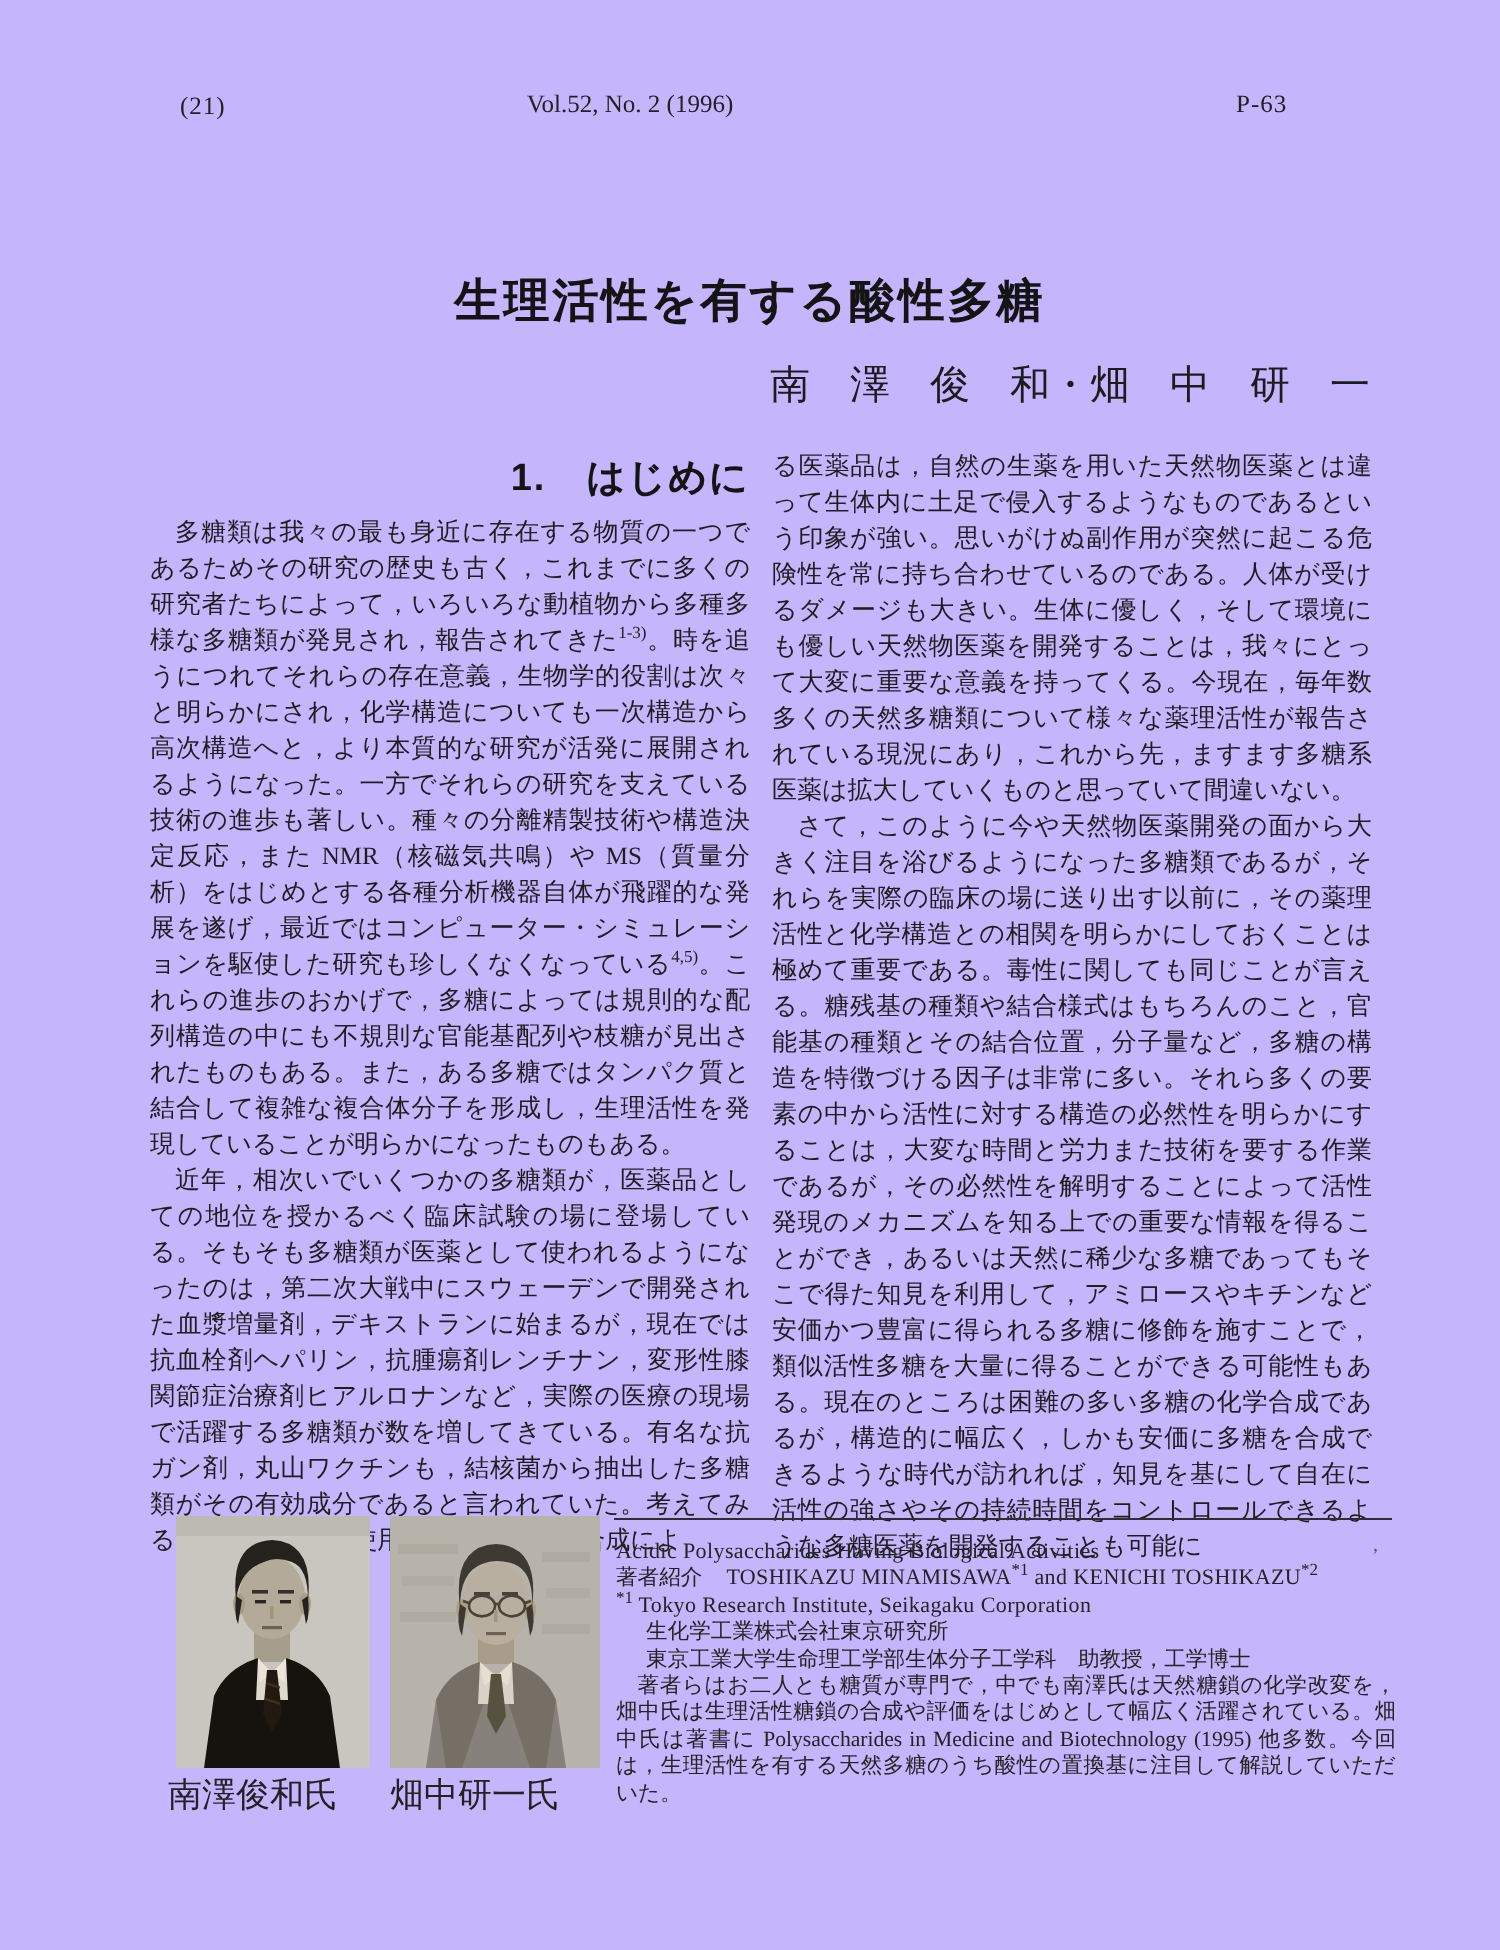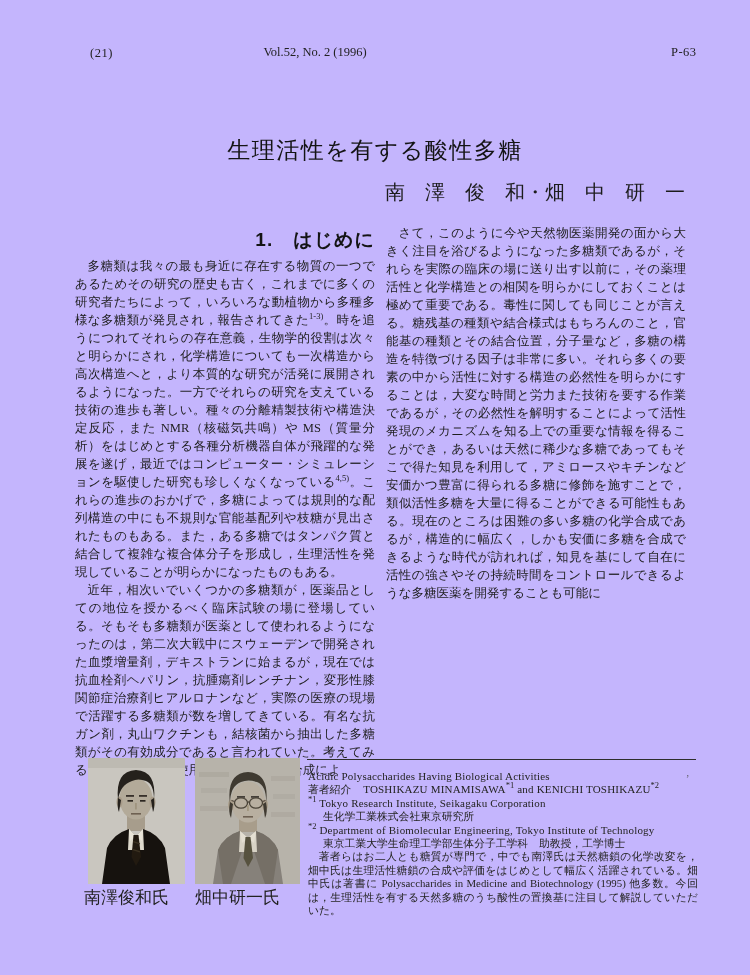--- a/index.html
+++ b/index.html
@@ -5,27 +5,27 @@
   html,body { margin:0; padding:0; background:#e8e8e6; }
   .page {
     position:relative; width:750px; height:975px; margin:0 auto;
     background:#c4b5fd; color:#222;
     font-family:"Liberation Serif","DejaVu Serif",serif;
     overflow:hidden;
   }
   
   .hdr-issue  { position:absolute; left:90px;  top:46px; font-size:12.5px; letter-spacing:.5px; }
   .hdr-vol    { position:absolute; left:250px; top:45px; width:130px; text-align:center; font-size:12.5px; }
-  .hdr-page   { position:absolute; left:671px; top:45px; font-size:12.5px; letter-spacing:.5px; }
+  .hdr-page   { position:absolute; left:618px; top:45px; font-size:12.5px; letter-spacing:.5px; }
   .feature    { position:absolute; left:84px;  top:71px; font-size:13.5px; font-weight:600; letter-spacing:1px; }
   
   .title {
     position:absolute; left:0; top:120px; width:750px; text-align:center;
     font-family:"Liberation Sans","DejaVu Sans",sans-serif;
-    font-size:23px; font-weight:normal; color:#141414; letter-spacing:1.5px;
+    font-size:23px; font-weight:bold; color:#141414; letter-spacing:1.5px;
   }
   .authors {
     position:absolute; left:385px; top:179px; width:300px; text-align:center;
     font-size:20px; color:#1c1c1c;
   }
   
   .col { position:absolute; width:300px; font-size:12.5px; line-height:18px;
          text-align:justify; color:#1e1e1e; }
   .col-left  { left:75px;  top:231px; }
   .col-right { left:386px; top:224px; }
@@ -70,20 +70,21 @@
   <h1 class="title">生理活性を有する酸性多糖</h1>
   <div class="authors">南　澤　俊　和・畑　中　研　一</div>
 
   <section class="col col-left">
     <h2 class="sec-head">1.　はじめに</h2>
     <p class="ind"><span>多糖類は我々の最も身近に存在する物質の一つであるためその研究の歴史も古く，これまでに多くの研究者たちによって，いろいろな動植物から多種多様な多糖類が発見され，報告されてきた</span><sup class="ref">1-3)</sup><span>。時を追うにつれてそれらの存在意義，生物学的役割は次々と明らかにされ，化学構造についても一次構造から高次構造へと，より本質的な研究が活発に展開されるようになった。一方でそれらの研究を支えている技術の進歩も著しい。種々の分離精製技術や構造決定反応，また NMR（核磁気共鳴）や MS（質量分析）をはじめとする各種分析機器自体が飛躍的な発展を遂げ，最近ではコンピューター・シミュレーションを駆使した研究も珍しくなくなっている</span><sup class="ref">4,5)</sup><span>。これらの進歩のおかげで，多糖によっては規則的な配列構造の中にも不規則な官能基配列や枝糖が見出されたものもある。また，ある多糖ではタンパク質と結合して複雑な複合体分子を形成し，生理活性を発現していることが明らかになったものもある。</span></p>
     <p class="ind">近年，相次いでいくつかの多糖類が，医薬品としての地位を授かるべく臨床試験の場に登場している。そもそも多糖類が医薬として使われるようになったのは，第二次大戦中にスウェーデンで開発された血漿増量剤，デキストランに始まるが，現在では抗血栓剤ヘパリン，抗腫瘍剤レンチナン，変形性膝関節症治療剤ヒアルロナンなど，実際の医療の現場で活躍する多糖類が数を増してきている。有名な抗ガン剤，丸山ワクチンも，結核菌から抽出した多糖類がその有効成分であると言われていた。考えてみると，現在盛んに使用されている化学合成によ</p>
   </section>
 
   <section class="col col-right">
+    <p>る医薬品は，自然の生薬を用いた天然物医薬とは違って生体内に土足で侵入するようなものであるという印象が強い。思いがけぬ副作用が突然に起こる危険性を常に持ち合わせているのである。人体が受けるダメージも大きい。生体に優しく，そして環境にも優しい天然物医薬を開発することは，我々にとって大変に重要な意義を持ってくる。今現在，毎年数多くの天然多糖類について様々な薬理活性が報告されている現況にあり，これから先，ますます多糖系医薬は拡大していくものと思っていて間違いない。</p>
     <p class="ind">さて，このように今や天然物医薬開発の面から大きく注目を浴びるようになった多糖類であるが，それらを実際の臨床の場に送り出す以前に，その薬理活性と化学構造との相関を明らかにしておくことは極めて重要である。毒性に関しても同じことが言える。糖残基の種類や結合様式はもちろんのこと，官能基の種類とその結合位置，分子量など，多糖の構造を特徴づける因子は非常に多い。それら多くの要素の中から活性に対する構造の必然性を明らかにすることは，大変な時間と労力また技術を要する作業であるが，その必然性を解明することによって活性発現のメカニズムを知る上での重要な情報を得ることができ，あるいは天然に稀少な多糖であってもそこで得た知見を利用して，アミロースやキチンなど安価かつ豊富に得られる多糖に修飾を施すことで，類似活性多糖を大量に得ることができる可能性もある。現在のところは困難の多い多糖の化学合成であるが，構造的に幅広く，しかも安価に多糖を合成できるような時代が訪れれば，知見を基にして自在に活性の強さやその持続時間をコントロールできるような多糖医薬を開発することも可能に</p>
   </section>
 
   <figure class="photo photo-left" style="margin:0;">
     <svg width="97" height="126" viewBox="0 0 97 126">
       <rect width="97" height="126" fill="#c9c6bf"></rect>
       <rect x="0" y="0" width="97" height="10" fill="#bdbab2"></rect>
       <rect x="39" y="56" width="18" height="17" fill="#a79d8c"></rect>
       <ellipse cx="48" cy="41" rx="16.5" ry="20.5" fill="#b3aa99"></ellipse>
       <ellipse cx="31.5" cy="44" rx="3" ry="5.5" fill="#a89c8a"></ellipse>
@@ -146,18 +147,17 @@
   </figure>
   <div class="caption caption-right">畑中研一氏</div>
 
   <div class="intro-rule"></div>
   <span class="stray">’</span>
   <section class="intro">
     <div class="en">Acidic Polysaccharides Having Biological Activities</div>
     <div class="intro-names"><span class="lbl">著者紹介</span><span class="en">TOSHIKAZU MINAMISAWA</span><sup class="ref">*1</sup><span class="en"> and </span><span class="en">KENICHI TOSHIKAZU</span><sup class="ref">*2</sup></div>
     <div class="aff en"><sup class="ref">*1</sup><span> Tokyo Research Institute, Seikagaku Corporation</span></div>
     <div class="aff-ja">生化学工業株式会社東京研究所</div>
-    <div class="aff en"><sup class="ref">*2</sup><span> Department of Biomolecular Engineering, Tokyo Institute of Technology</span></div>
     <div class="aff-ja">東京工業大学生命理工学部生体分子工学科　助教授，工学博士</div>
     <p class="bio">著者らはお二人とも糖質が専門で，中でも南澤氏は天然糖鎖の化学改変を，畑中氏は生理活性糖鎖の合成や評価をはじめとして幅広く活躍されている。畑中氏は著書に Polysaccharides in Medicine and Biotechnology (1995) 他多数。今回は，生理活性を有する天然多糖のうち酸性の置換基に注目して解説していただいた。</p>
   </section>
 
 </div>
 
 </body></html>

